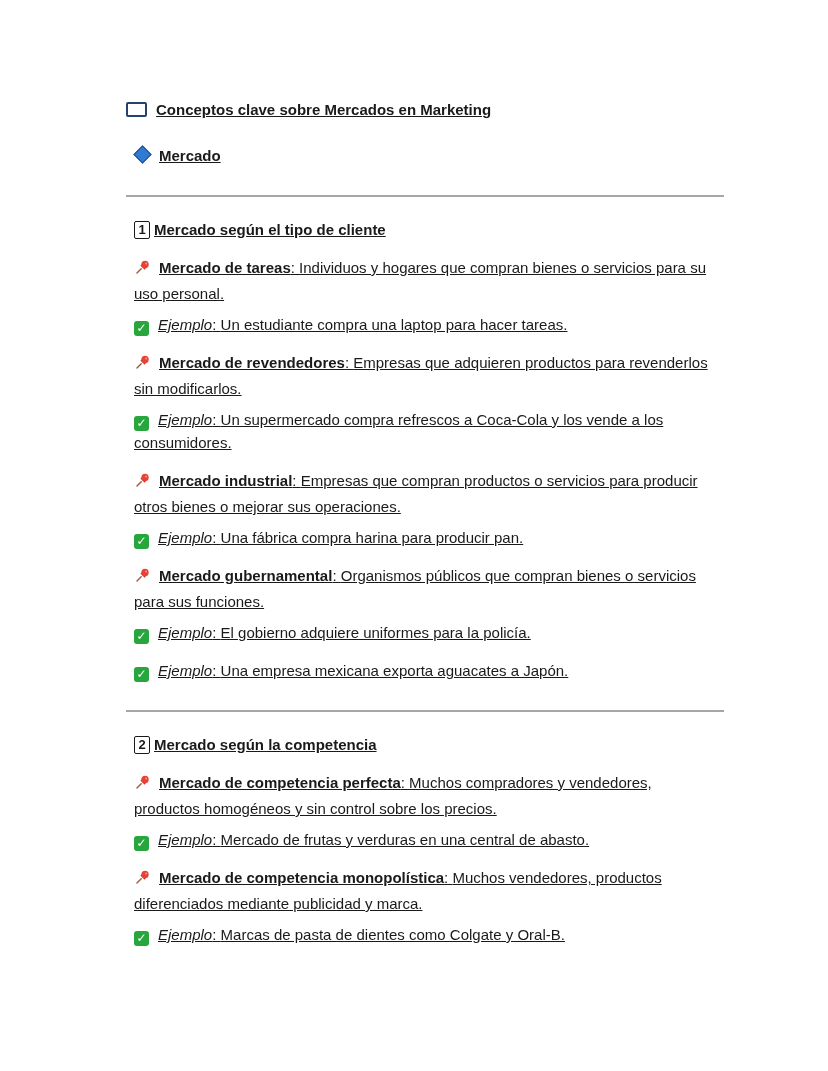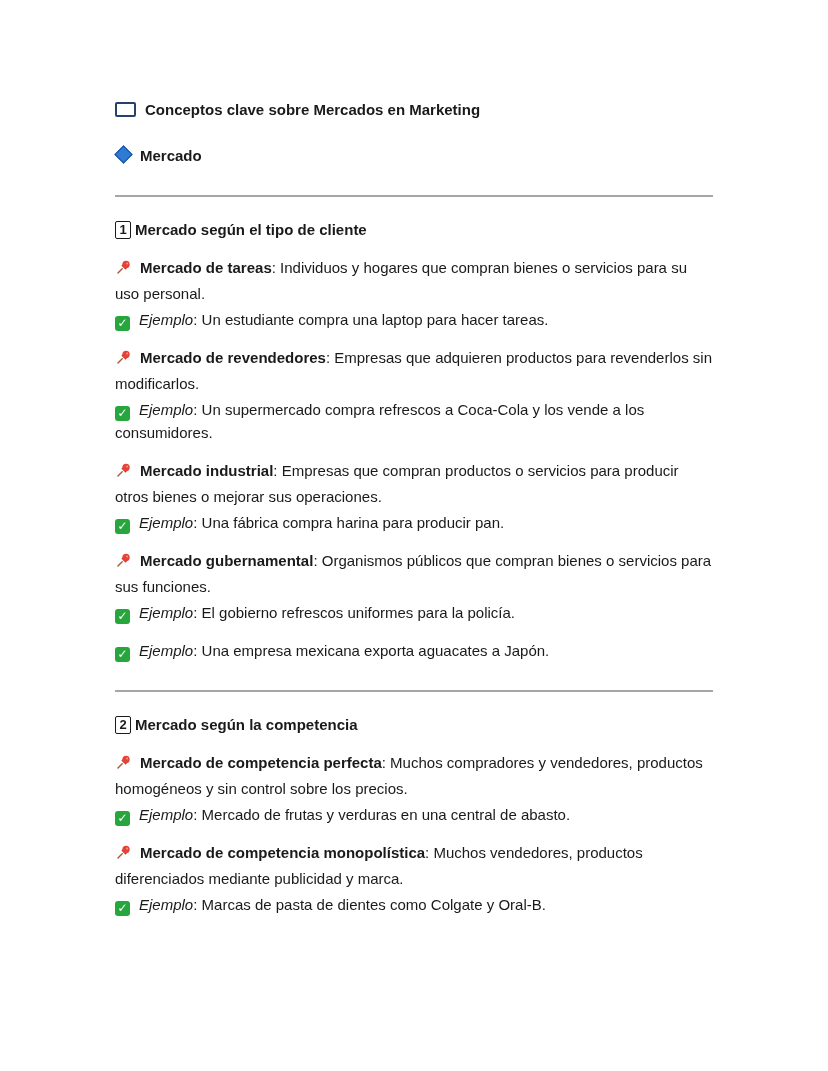--- a/index.html
+++ b/index.html
@@ -11,27 +11,28 @@
     position: relative;
     width: 828px;
     height: 1071px;
     background: #ffffff;
     font-family: "Liberation Sans", "DejaVu Sans", sans-serif;
     color: #1a1a1a;
     overflow: hidden;
   }
   .content {
     position: absolute;
-    left: 115px;
+    left: 126px;
     top: 98px;
     width: 598px;
     font-size: 15px;
     line-height: 23px;
+    text-decoration: underline;
   }
-  p { margin: 0; }
+  p { margin: 8px; }
   .title-line {
     font-weight: 700;
     margin: 0;
   }
   .subtitle-line {
     font-weight: 700;
     margin-top: 23px;
   }
   .intro {
     margin-top: 17px;
@@ -154,21 +155,21 @@
       <p class="ex-line"><span class="check-icon">✓</span><span class="ex-label">Ejemplo</span><span>: </span><span>Una fábrica compra harina para producir pan.</span></p>
     </div>
 
     <div class="item">
       <p class="def-line"><span class="pin-icon"><svg viewBox="0 0 20 20" width="17" height="17">
               <line x1="3.5" y1="16.5" x2="8.5" y2="11.5" stroke="#a85d3a" stroke-width="1.7" stroke-linecap="round"></line>
               <path d="M7.5 7.5 L12.5 12.5 L14.5 10 L10 5.5 Z" fill="#cf3326"></path>
               <circle cx="13" cy="6.5" r="4.3" fill="#e84135"></circle>
               <circle cx="14.3" cy="5.2" r="1.2" fill="#f4978e"></circle>
             </svg></span><span class="term">Mercado gubernamental</span><span>: </span><span>Organismos públicos que compran bienes o servicios para sus funciones.</span></p>
-      <p class="ex-line"><span class="check-icon">✓</span><span class="ex-label">Ejemplo</span><span>: </span><span>El gobierno refrescos uniformes para la policía.</span></p>
+      <p class="ex-line"><span class="check-icon">✓</span><span class="ex-label">Ejemplo</span><span>: </span><span>El gobierno adquiere uniformes para la policía.</span></p>
     </div>
 
     <div class="item">
       <p class="ex-line"><span class="check-icon">✓</span><span class="ex-label">Ejemplo</span><span>: </span><span>Una empresa mexicana exporta aguacates a Japón.</span></p>
     </div>
 
     <hr class="divider">
 
     <p class="section-heading"><span class="keycap">2</span><span>Mercado según la competencia</span></p>
 

